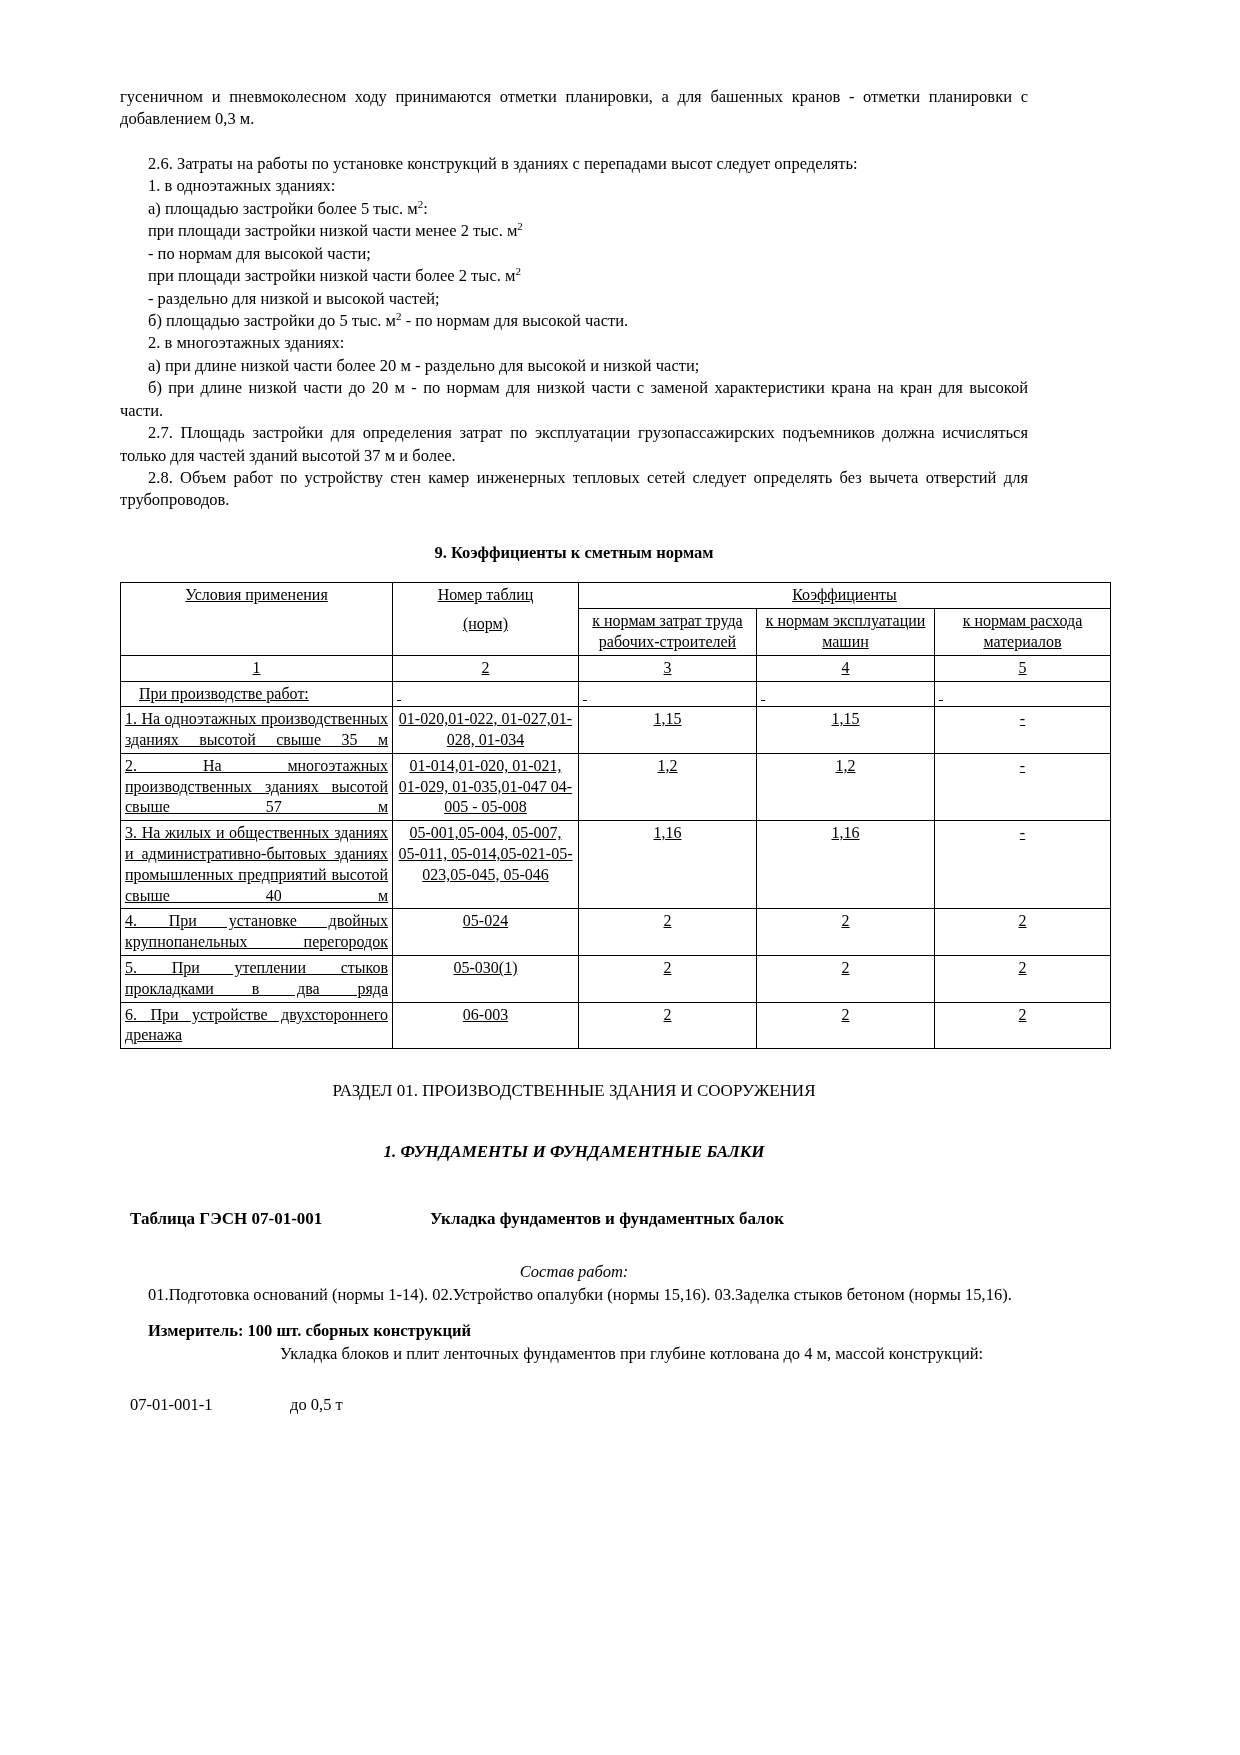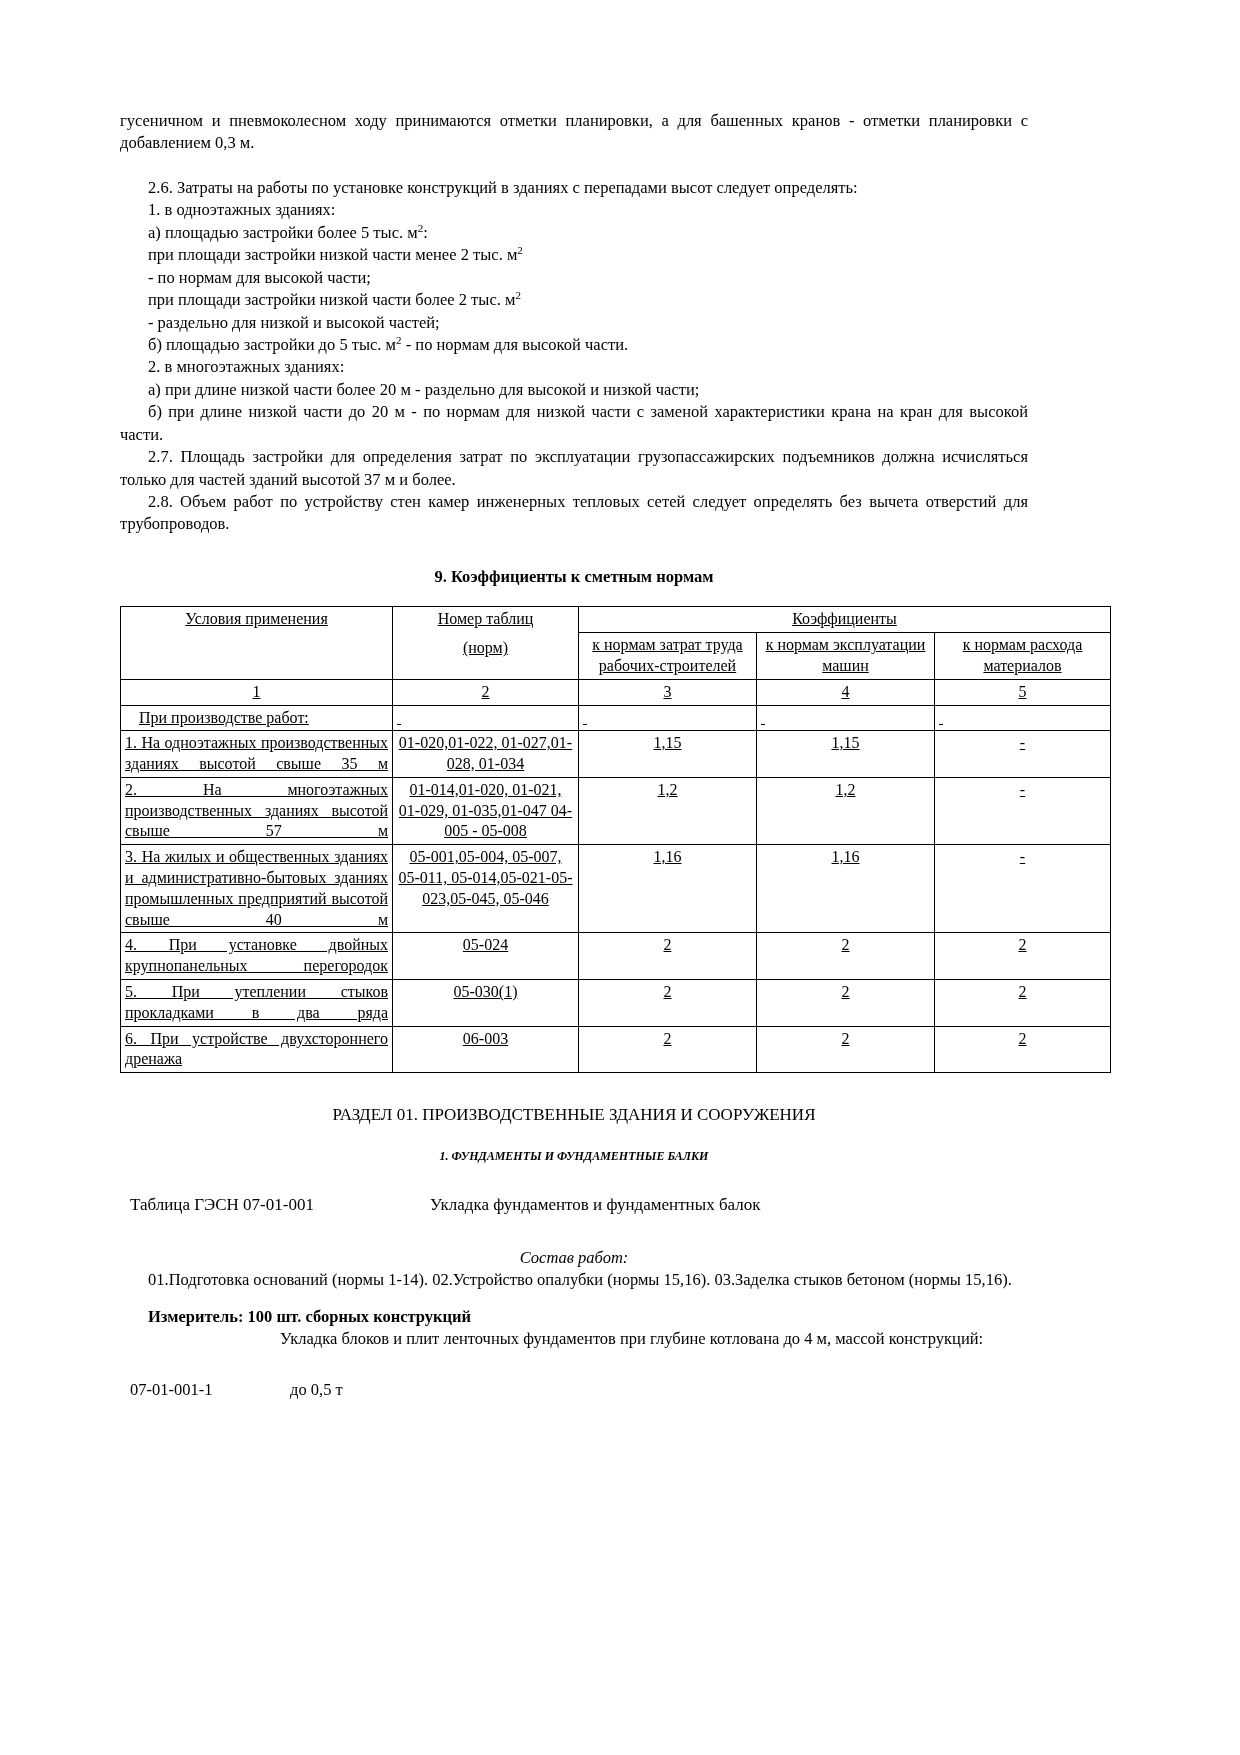--- a/index.html
+++ b/index.html
@@ -6,21 +6,21 @@
   body {
     width:1240px;
     min-height:1755px;
     font-family:"Liberation Serif", serif;
     color:#000000;
   }
   .page {
     width:1148px;
     min-height:1755px;
     box-sizing:border-box;
-    padding:110px 120px 40px 120px;
+    padding:86px 120px 40px 120px;
     position:relative;
   }
   p {
     margin:0;
     font-size:16.5px;
     line-height:1.36;
     text-align:justify;
   }
   .indent { text-indent:28px; }
   .just-para { text-align:justify; }
@@ -76,27 +76,27 @@
   .razdel {
     text-align:center;
     font-weight:normal;
     font-size:17px;
     margin:0;
   }
   .fund {
     text-align:center;
     font-weight:bold;
     font-style:italic;
-    font-size:12px;
-    margin:0;
+    font-size:17px;
+    margin:16px;
   }
   .tbl-line {
     display:flex;
     align-items:center;
-    font-weight:normal;
+    font-weight:bold;
     font-size:17px;
   }
   .tbl-line .lbl { width:300px; padding-left:10px; }
   .tbl-line .ttl { flex:1; }
   .sostav { text-align:center; font-style:italic; font-size:16.5px;margin-top:10px; }
   .izm { font-weight:bold; font-size:16.5px; padding-left:28px; }
   .norm-row { display:flex; font-size:16.5px; line-height:1.36;margin-top:29px; }
   .norm-row .code { width:160px; padding-left:10px; flex:none; }
   .norm-row .desc { flex:1; }
   .desc-indent { padding-left:160px; font-size:16.5px; line-height:1.36; }

